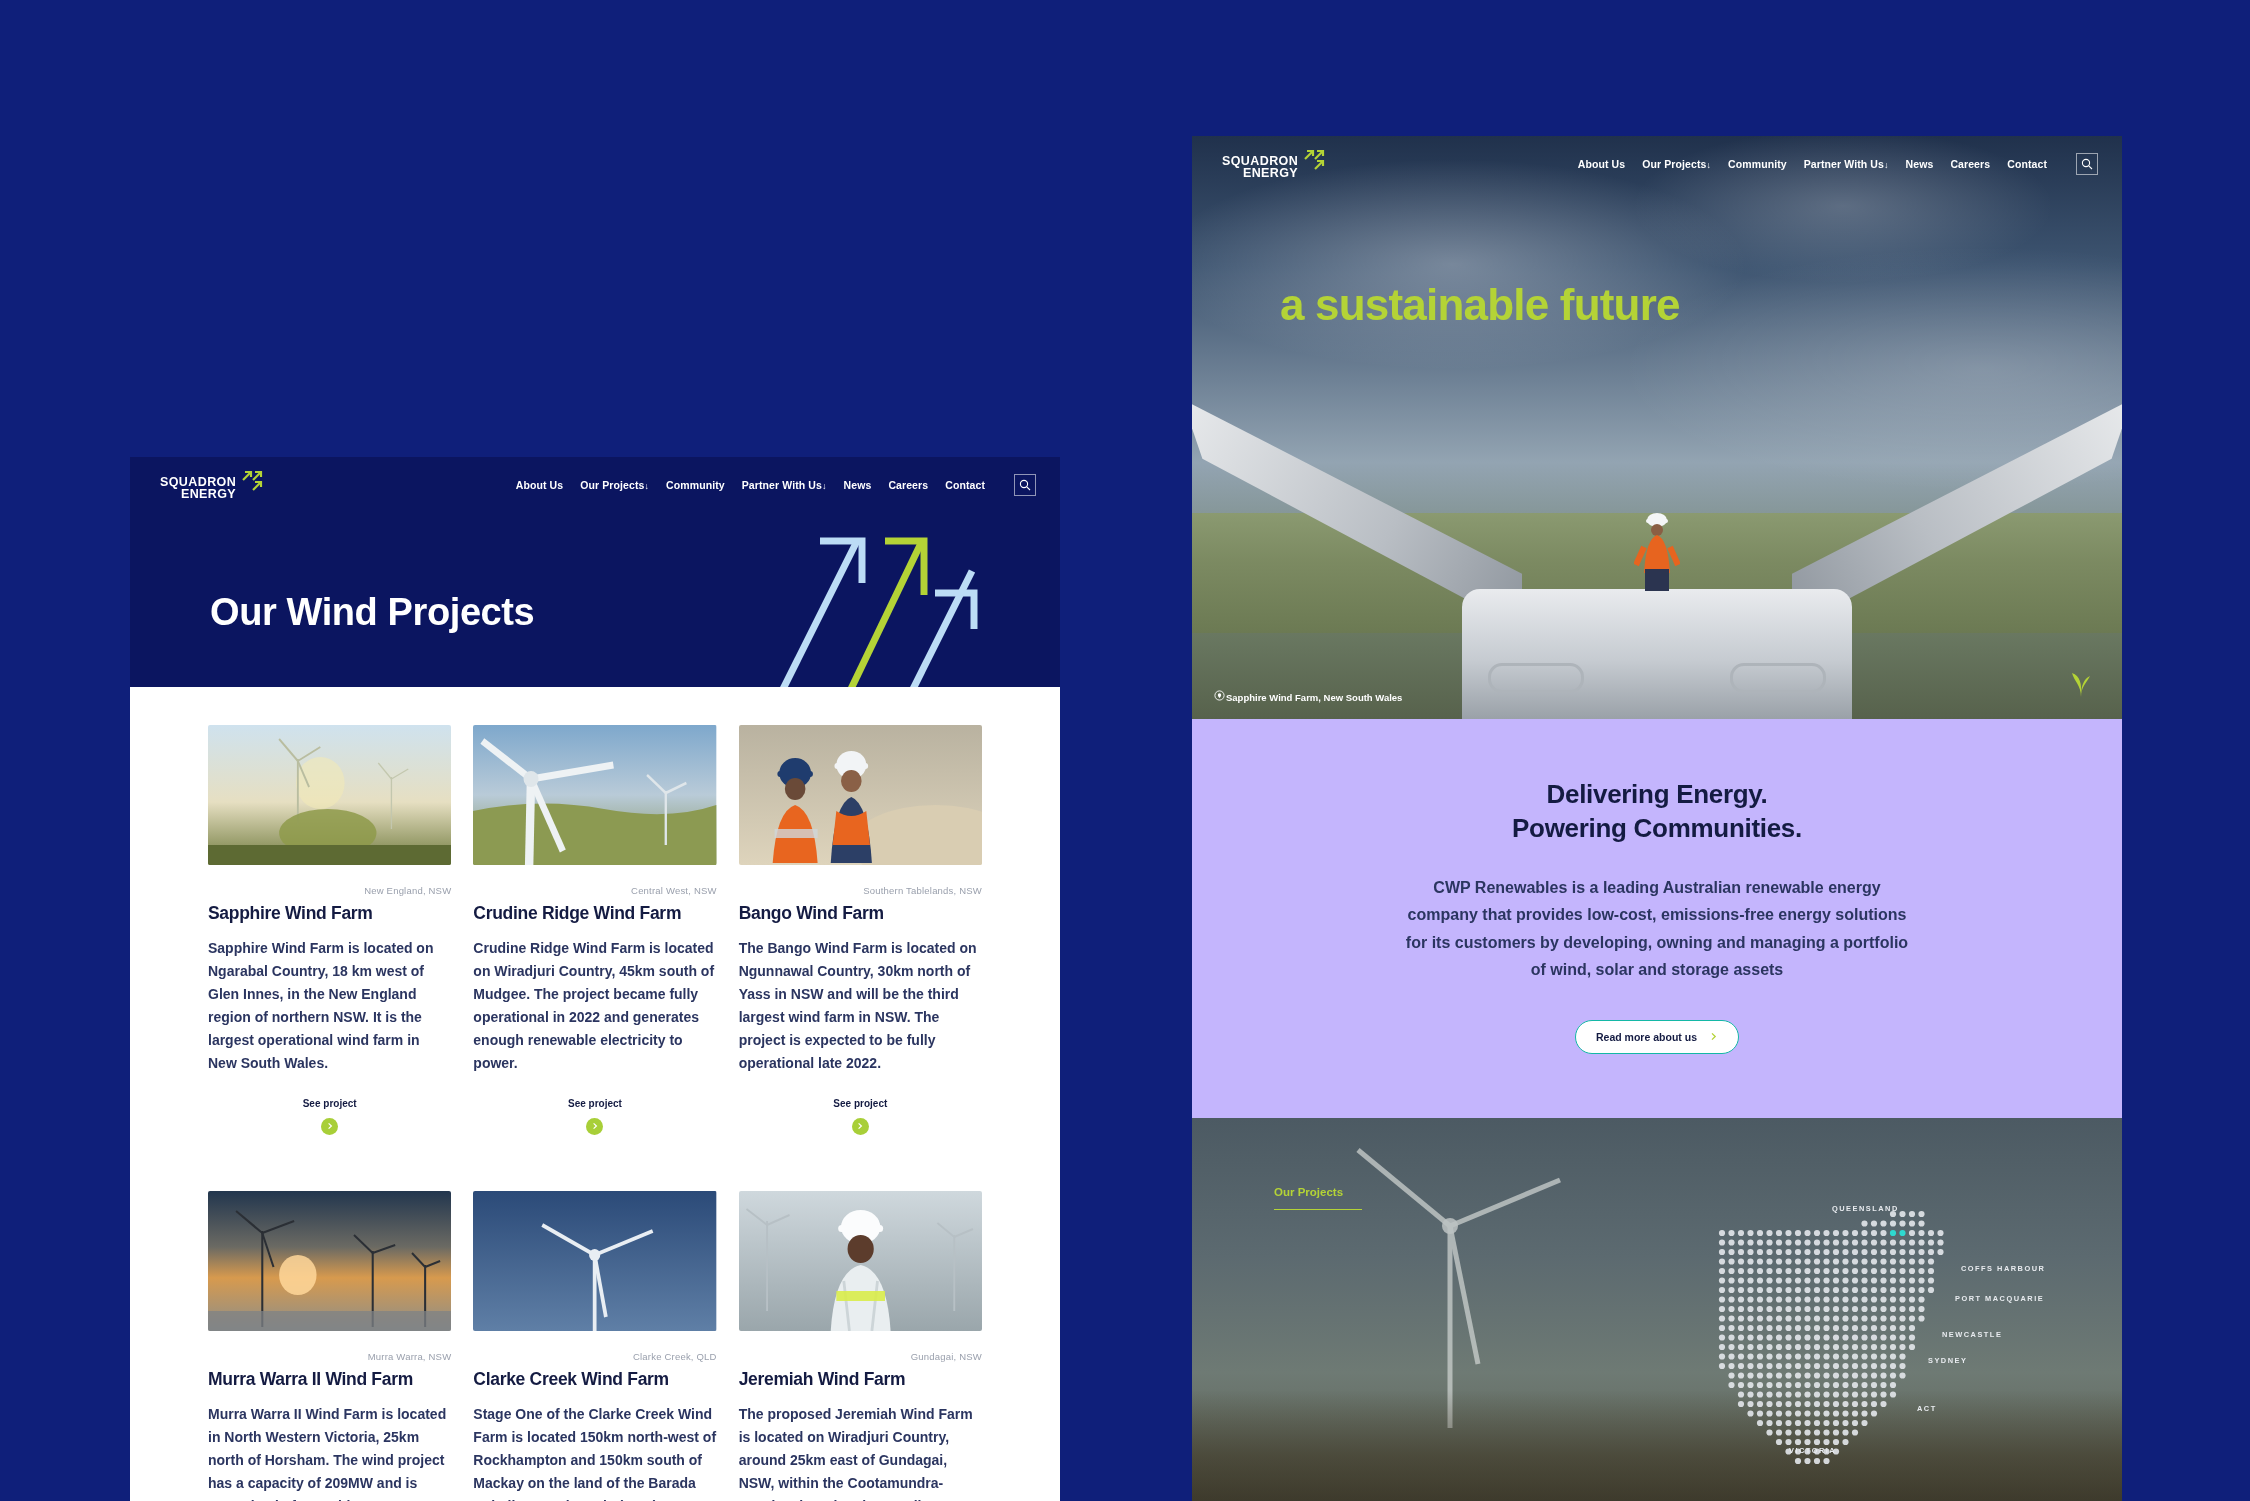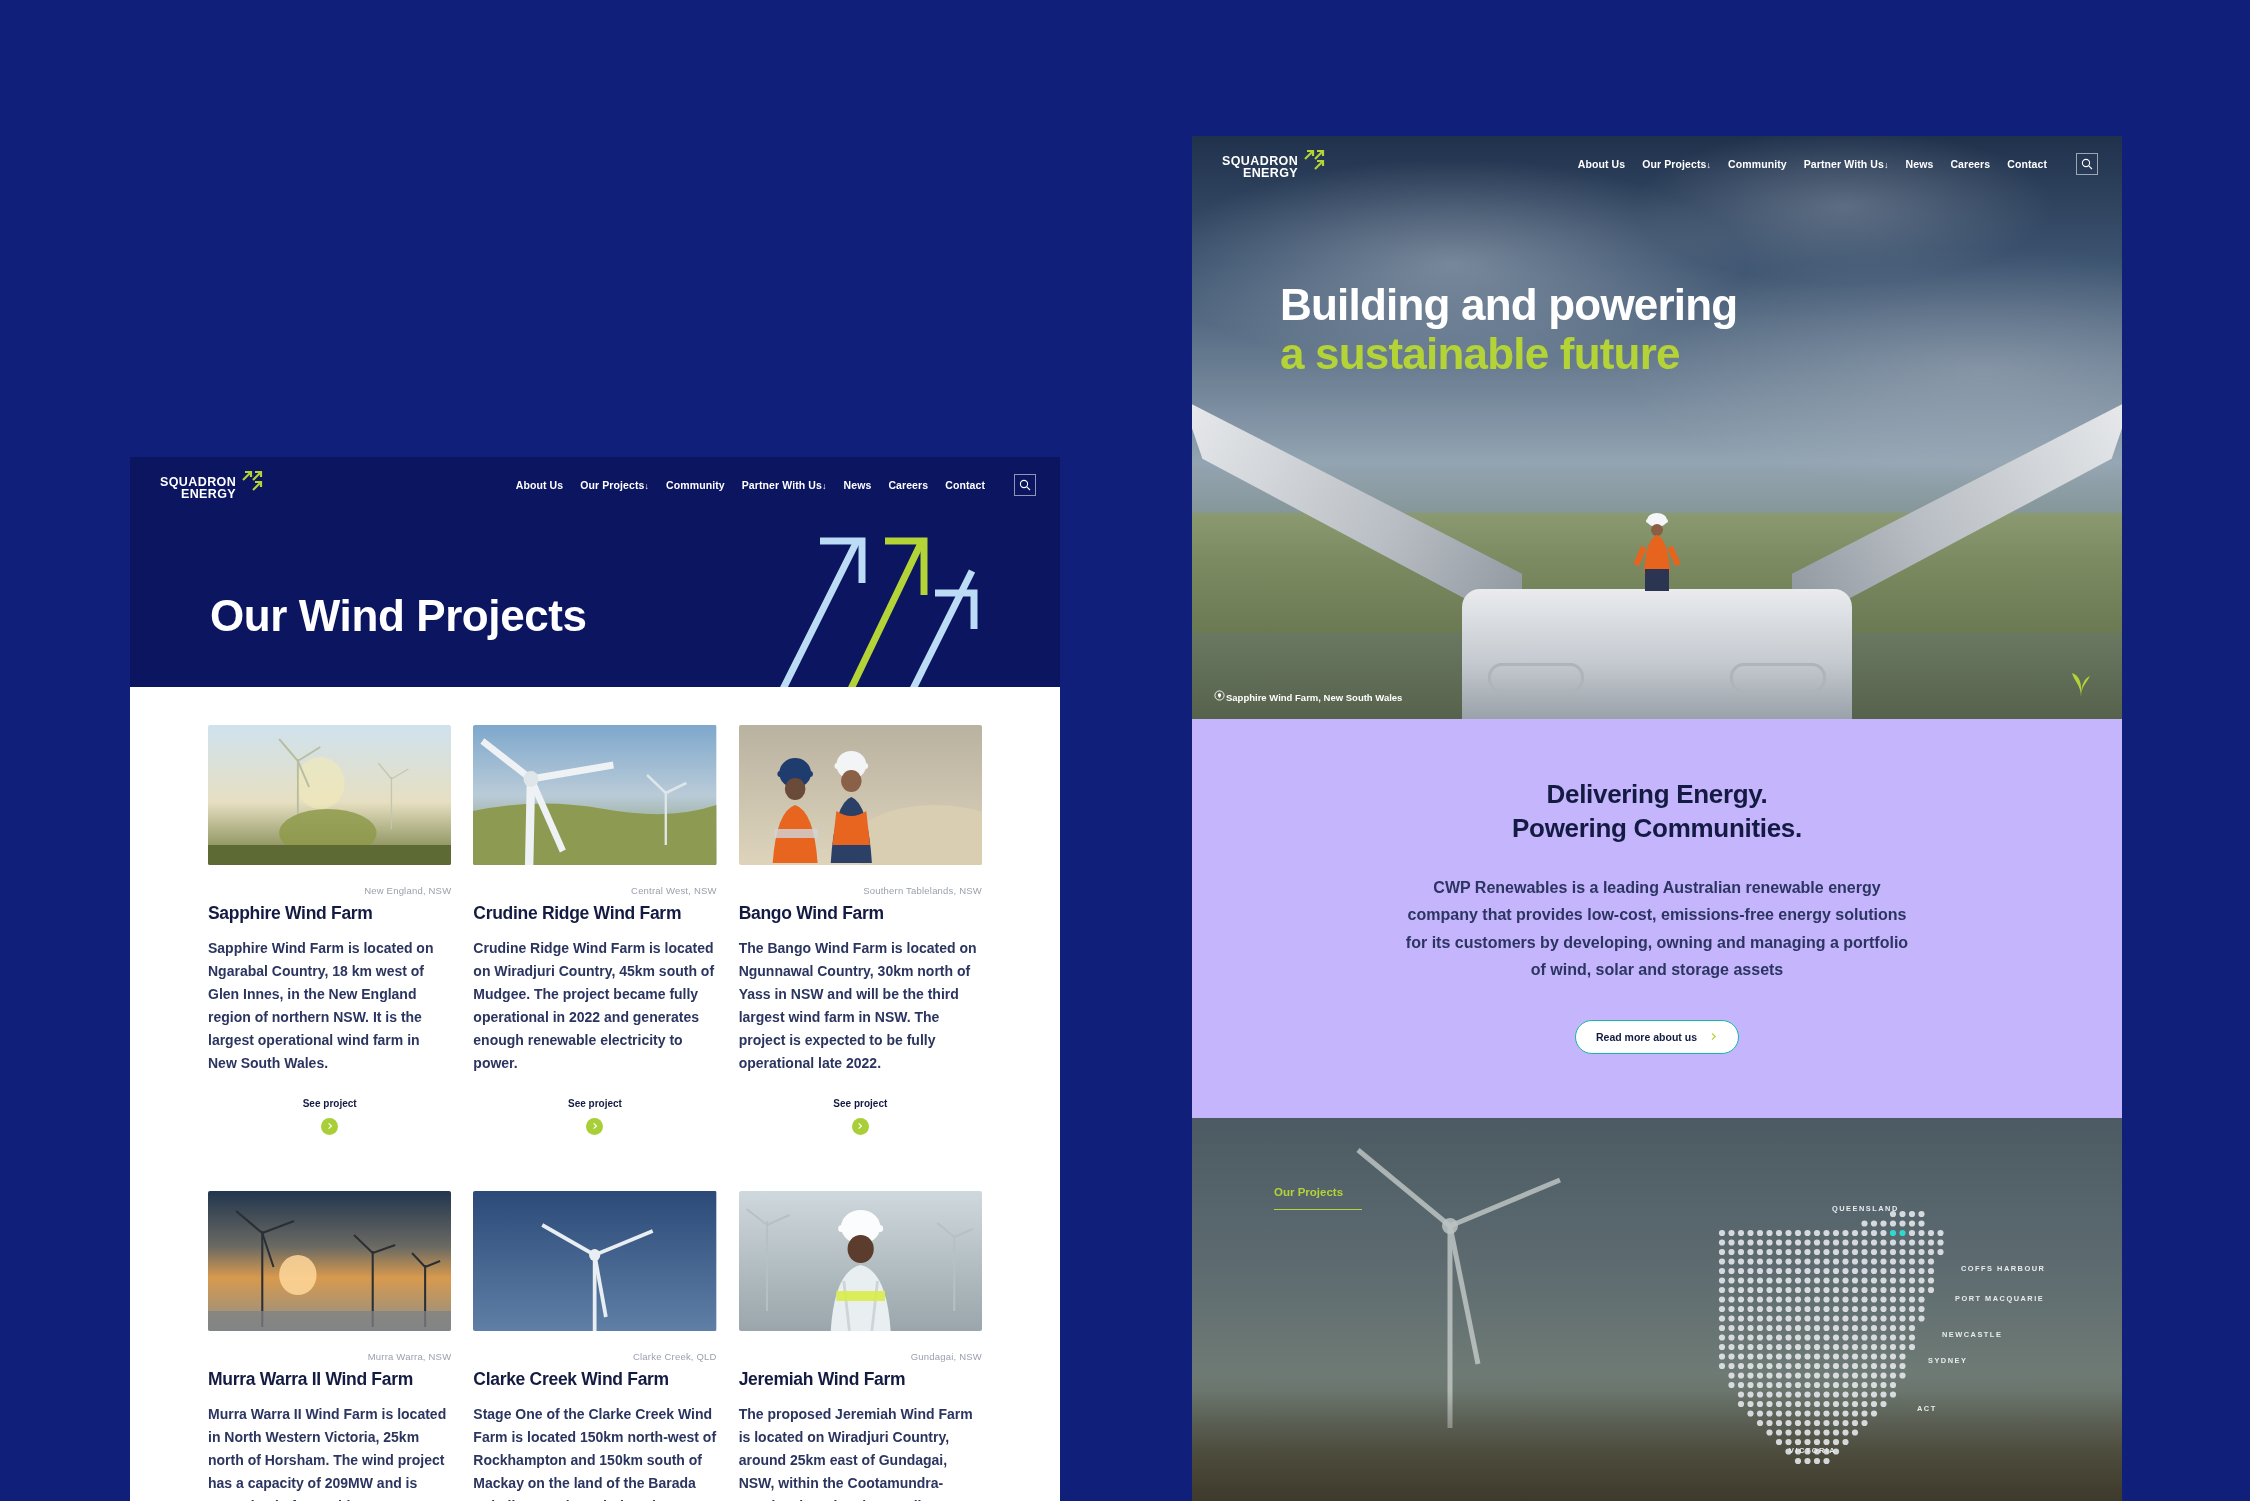--- a/index.html
+++ b/index.html
@@ -26,21 +26,21 @@
   .logo-mark { width: 26px; height: 26px; position: relative; }
   .nav-spacer { flex: 1; }
   .nav-items { display: flex; align-items: center; gap: 17px; }
   .nav-link { color: #ffffff; font-size: 10.5px; font-weight: 600; white-space: nowrap; letter-spacing: .1px; cursor: pointer;}
   .nav-caret { font-size: 9px; }
   .search-box { width: 22px; height: 22px; border: 1px solid rgba(255,255,255,.55); display: flex; align-items: center; justify-content: center; margin-left: 12px; cursor: pointer;}
   .search-box svg { display:block; }
 
   .lp-title {
     position: absolute; left: 80px; top: 134px;
-    color: #ffffff; font-size: 44px; font-weight: 700; letter-spacing: -0.4px;
+    color: #ffffff; font-size: 38px; font-weight: 700; letter-spacing: -0.4px;
   }
   .arrows-deco { position: absolute; right: 78px; bottom: -6px; width: 210px; height: 160px; }
 
   .lp-body { padding: 38px 78px 0 78px; }
   .card-grid { display: grid; grid-template-columns: repeat(3, 1fr); column-gap: 22px; row-gap: 0; }
   .card { width: 100%; }
   .card-img { width: 100%; height: 140px; border-radius: 2px; overflow: hidden; position: relative; }
   .card-region { margin-top: 20px; color: #9aa0ad; font-size: 9.5px; font-weight: 500; letter-spacing: .2px; text-align: right; }
   .card-title { margin-top: 7px; color: #141b42; font-size: 17.5px; font-weight: 600; letter-spacing: -0.3px; }
   .card-desc { margin-top: 13px; color: #2b3560; font-size: 14px; font-weight: 600; line-height: 1.65; }
@@ -435,21 +435,20 @@
           <rect x="12" y="8" width="22" height="4" rx="2" fill="#f4f6f7"></rect>
           <circle cx="23" cy="19" r="6" fill="#8a5f44"></circle>
           <path d="M10 62 Q12 28 23 24 Q34 28 36 62Z" fill="#e7641f"></path>
           <rect x="11" y="58" width="24" height="22" fill="#2b3450"></rect>
           <path d="M10 36 L2 54" stroke="#e7641f" stroke-width="6" fill="none"></path>
           <path d="M36 36 L44 54" stroke="#e7641f" stroke-width="6" fill="none"></path>
         </svg>
       </div>
 
       <div class="rp-headline">
-        <div class="hl-1">Building and powering</div>
         <div class="hl-2">a sustainable future</div>
       </div>
 
       <div class="navbar" style="position:absolute;top:0;left:0;right:0;">
         <div class="logo">
           <div class="logo-text">
             <span>SQUADRON</span>
             <span class="l2">ENERGY</span>
           </div>
           <div class="logo-mark">

